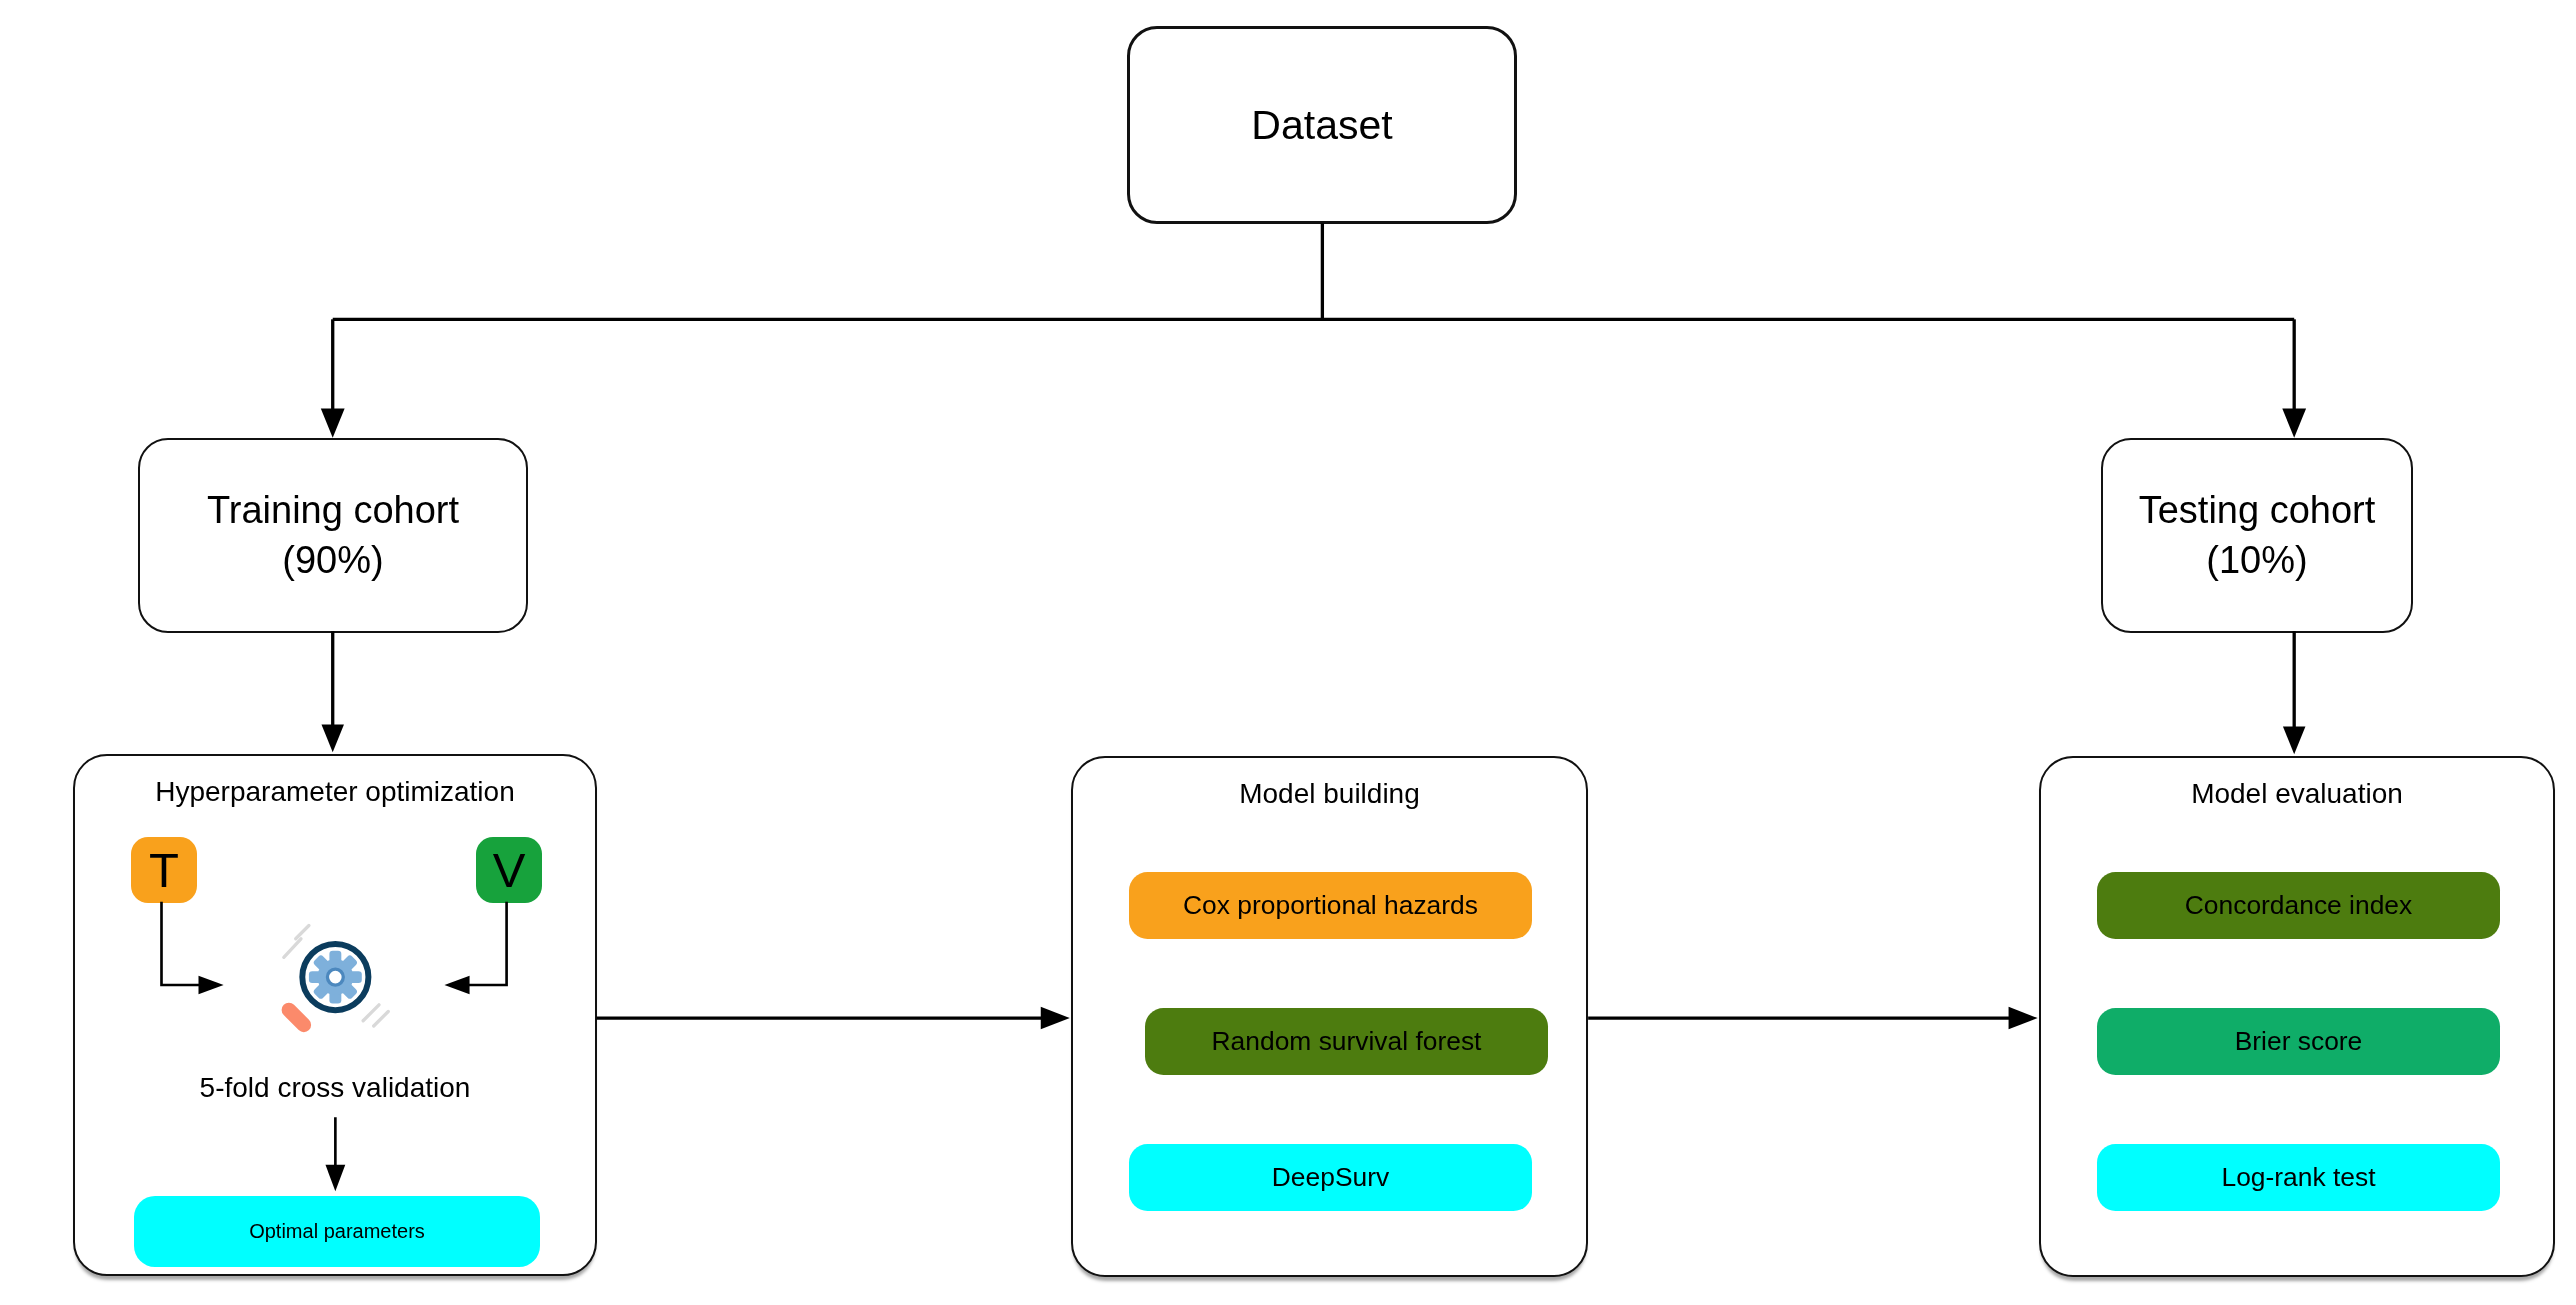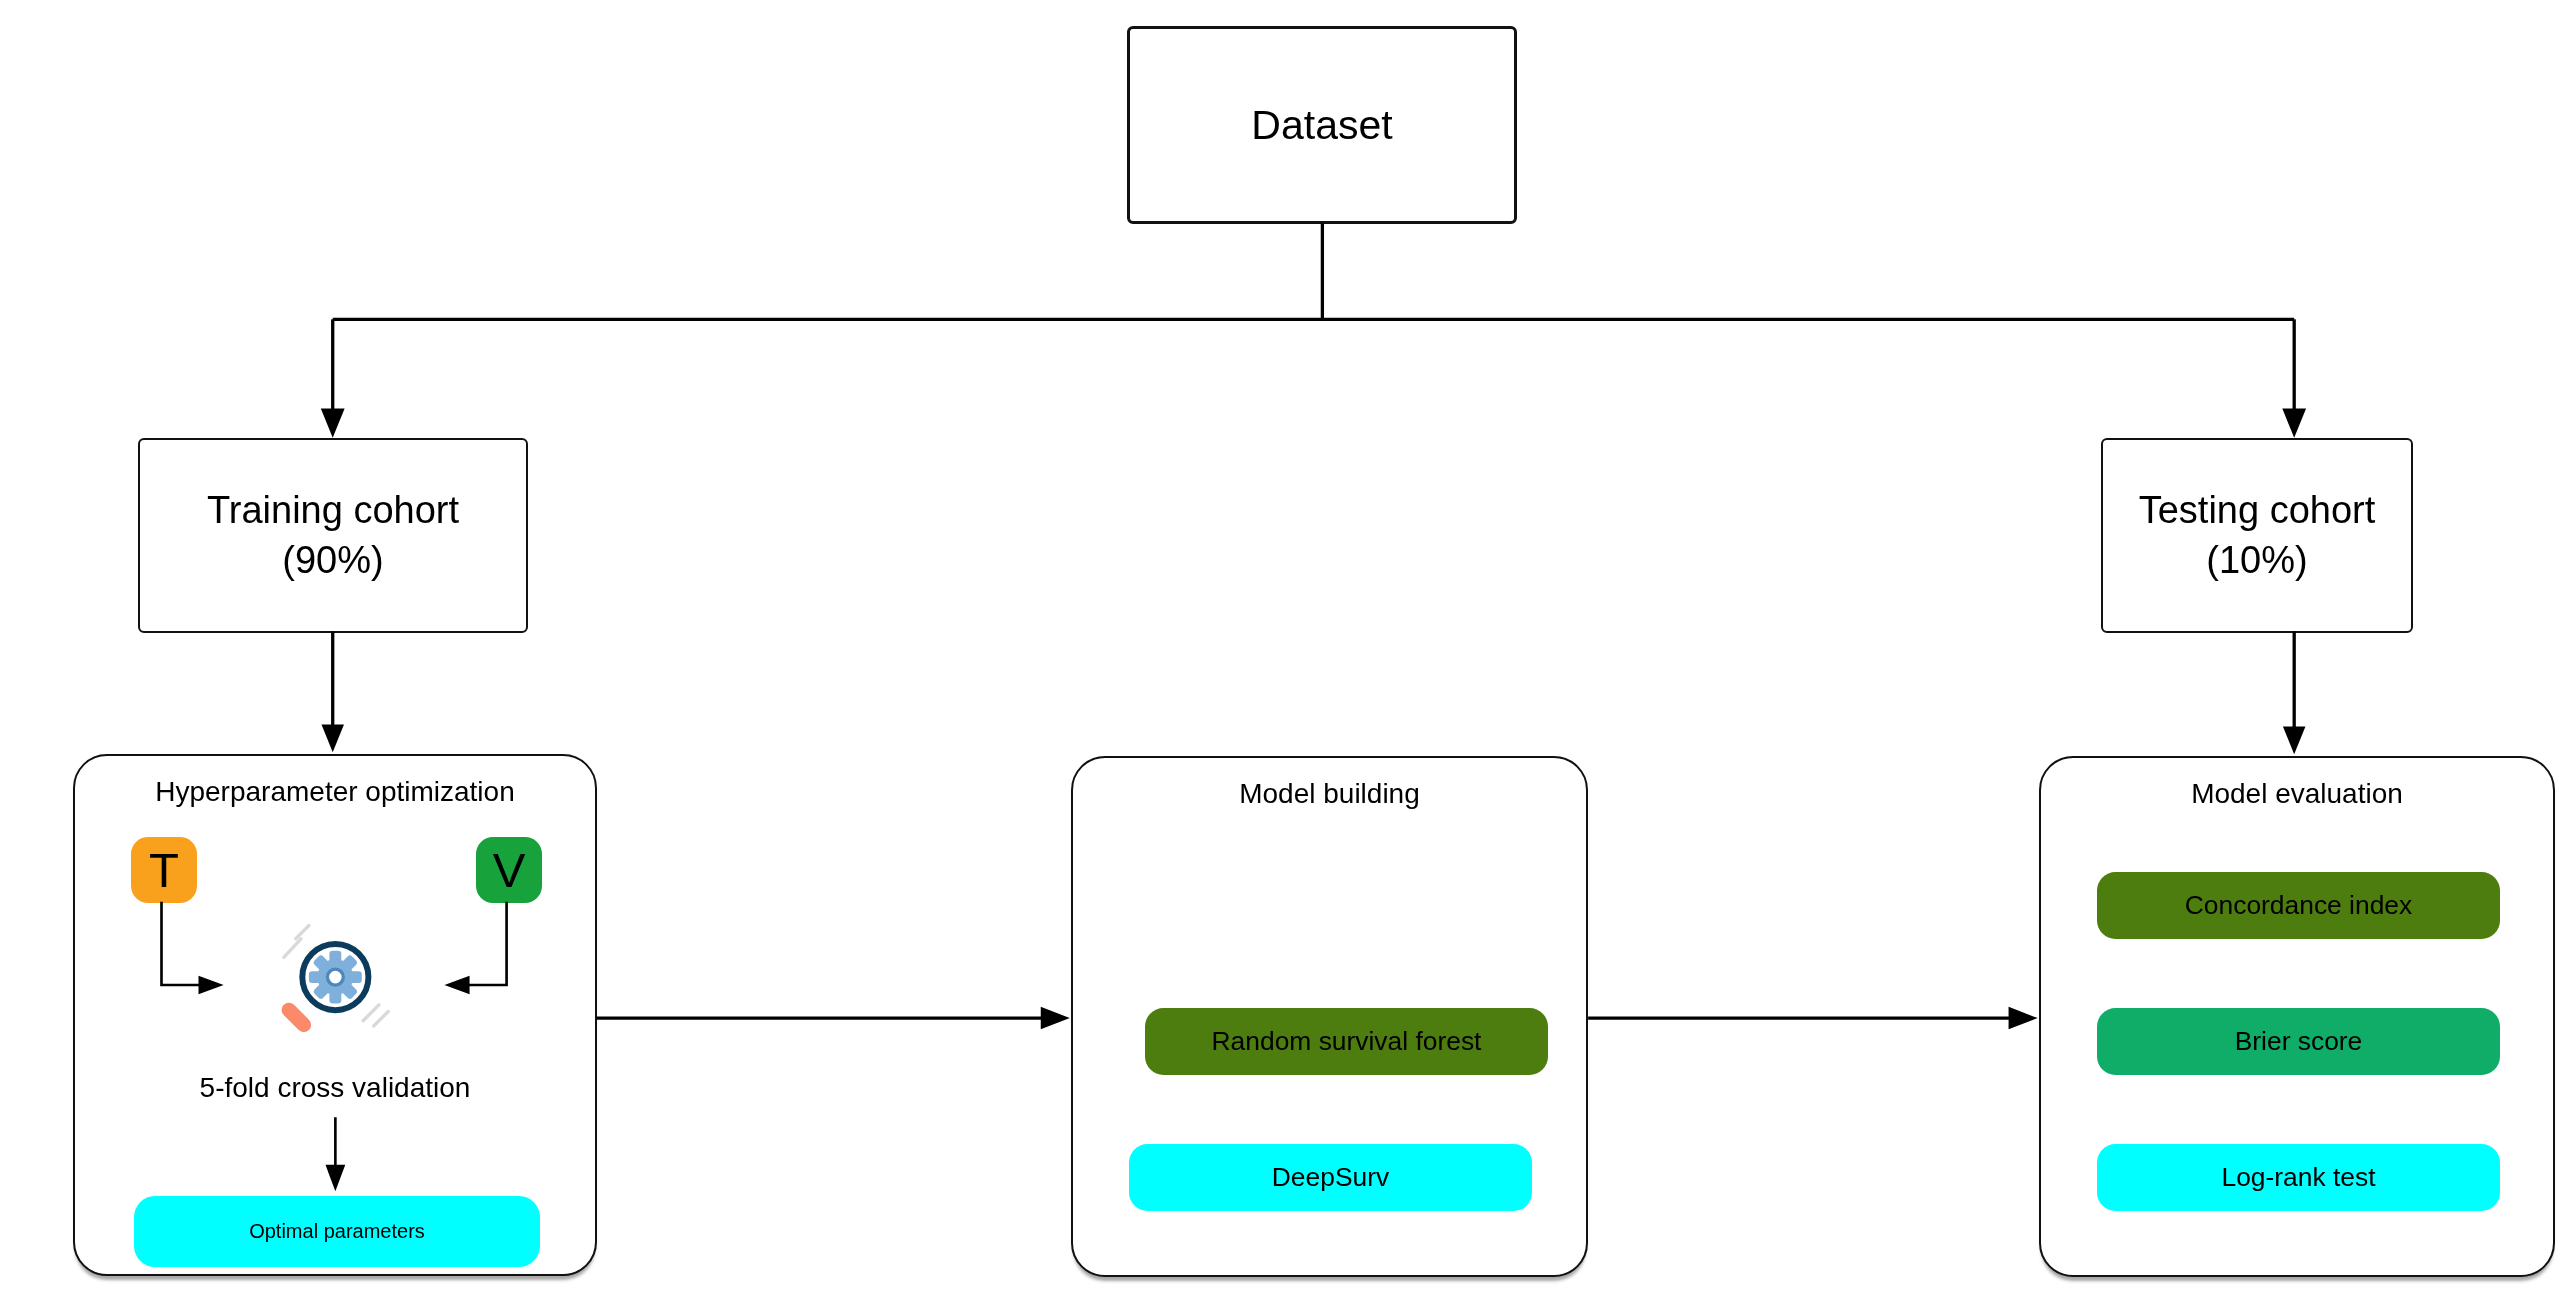--- a/index.html
+++ b/index.html
@@ -8,21 +8,21 @@
     width:2576px;height:1305px;
     background:#ffffff;
     font-family:"Liberation Sans", sans-serif;
     color:#000;
     overflow:hidden;
   }
   .node{
     position:absolute;
     background:#fff;
     border:3.3px solid #111;
-    border-radius:6px;
+    border-radius:30px;
     display:flex;align-items:center;justify-content:center;
     text-align:center;
     box-sizing:border-box;
   }
   .big-box{
     border-width:2.6px;
     border-radius:34px;
     box-shadow:0 5.3px 3.3px -2px rgba(0,0,0,0.35);
     display:block;
   }
@@ -87,20 +87,21 @@
     <div class="badge" style="left: 401px; top: 81px; background-color: rgb(23, 162, 60);">V</div>
 
     <div class="caption" style="top:316px;">5-fold cross validation</div>
 
     <div class="pill" style="left: 59px; top: 440px; width: 406px; height: 71px; border-radius: 21px; font-size: 20px; background-color: rgb(0, 255, 255);">Optimal parameters</div>
   </div>
 
   <div class="node big-box" style="left:1071px;top:756px;width:517px;height:521px;">
     <div class="section-title">Model building</div>
 
+    <div class="pill" style="left: 56px; top: 114px; width: 403px; height: 67px; background-color: rgb(249, 161, 28);">Cox proportional hazards</div>
 
     <div class="pill" style="left: 72px; top: 250px; width: 403px; height: 67px; background-color: #4d7c0f;">Random survival forest</div>
 
     <div class="pill" style="left: 56px; top: 386px; width: 403px; height: 67px; background-color: rgb(0, 255, 255);">DeepSurv</div>
   </div>
 
   <div class="node big-box" style="left:2039px;top:756px;width:516px;height:521px;">
     <div class="section-title">Model evaluation</div>
 
     <div class="pill" style="left: 56px; top: 114px; width: 403px; height: 67px; background-color: #4d7c0f;">Concordance index</div>

